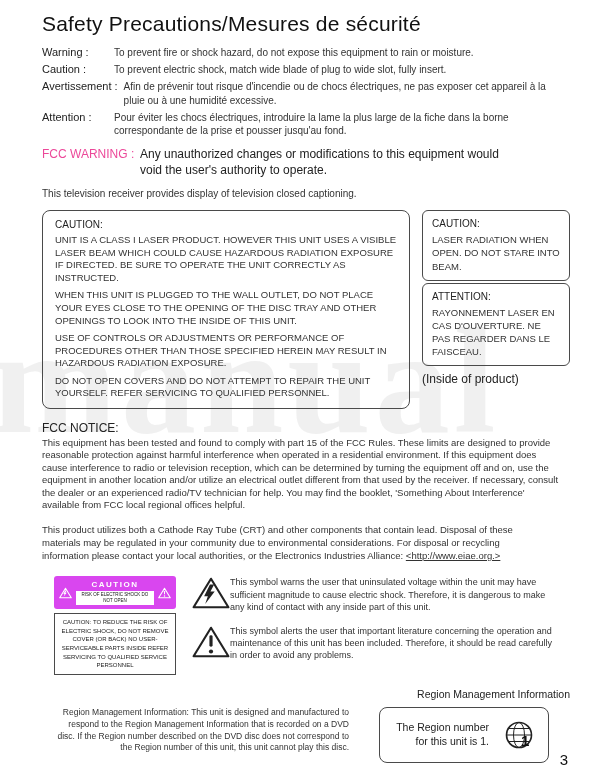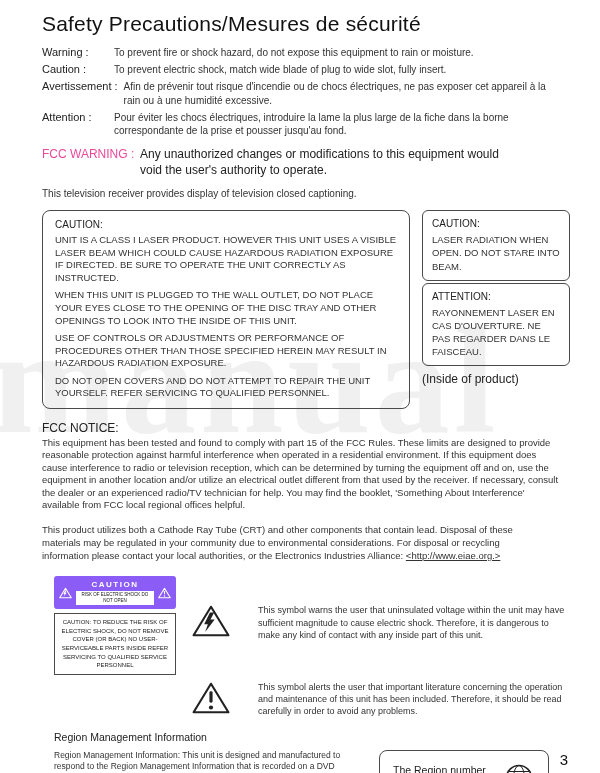--- a/index.html
+++ b/index.html
@@ -42,33 +42,33 @@
 
   .fcc-notice { margin-top:12px; color:#333; }
   .fcc-notice-title { font-size:12px; color:#222; margin-bottom:2px; }
   .fcc-notice-text { font-size:9.5px; line-height:1.32; max-width:520px; }
 
   .crt { margin-top:12px; font-size:9.5px; line-height:1.35; max-width:480px; color:#333; }
   .crt .link { text-decoration:underline; color:#333; }
 
   .symbols { margin-top:14px; display:flex; gap:16px; padding-left:12px; }
   .shock-col { width:122px; flex:none; }
-  .shock-label { background:#8b5cf6; border-radius:3px; padding:4px 5px; display:flex; align-items:center; gap:4px; }
+  .shock-label { background:#d946ef; border-radius:3px; padding:4px 5px; display:flex; align-items:center; gap:4px; }
   .mini-tri { flex:none; width:13px; height:12px; display:block; }
   .shock-center { flex:1; text-align:center; }
   .shock-caution { color:#fff; font-size:8px; font-weight:bold; letter-spacing:1.5px; }
   .shock-risk { background:#fff; color:#111; font-size:4.5px; line-height:1.3; margin-top:2px; padding:1px 2px; }
   .shock-box { border:1px solid #4a4a4a; margin-top:4px; padding:4px 3px; font-size:6px; line-height:1.45; text-align:center; color:#222; }
 
   .sym-rows { flex:1; display:flex; flex-direction:column; gap:11px; }
-  .sym-row { display:flex; gap:28px; align-items:flex-start;margin-top:28px; }
+  .sym-row { display:flex; gap:0; align-items:flex-start; }
   .tri { width:38px; height:34px; flex:none; display:block; }
   .sym-text { font-size:9px; line-height:1.38; color:#333; max-width:325px; }
 
-  .region { margin-top:13px; padding-left:12px; }
+  .region { margin-top:13px; padding-left:12px;text-align:right; }
   .region-heading { font-size:10.5px; color:#222; margin-bottom:7px; }
   .region-body { display:flex; gap:30px; }
   .region-text { font-size:8.5px; line-height:1.38; width:295px; color:#333; }
   .region-box { border:1.5px solid #4a4a4a; border-radius:8px; padding:11px 13px; height:fit-content;
                 display:flex; align-items:center; gap:14px; width:170px; flex:none; }
   .region-box-text { font-size:10.5px; line-height:1.3; color:#222; }
   .globe { width:32px; height:32px; flex:none; display:block; }
 
   .page-number { position:absolute; right:32px; bottom:5px; font-size:15px; color:#111; z-index:2; }
 </style>
@@ -84,21 +84,21 @@
     <div class="warn-row">
       <span class="warn-label">Warning :</span>
       <span class="warn-text">To prevent fire or shock hazard, do not expose this equipment to rain or moisture.</span>
     </div>
     <div class="warn-row">
       <span class="warn-label">Caution :</span>
       <span class="warn-text">To prevent electric shock, match wide blade of plug to wide slot, fully insert.</span>
     </div>
     <div class="warn-row">
       <span class="warn-label">Avertissement :</span>
-      <span class="warn-text">Afin de prévenir tout risque d'incendie ou de chocs électriques, ne pas exposer cet appareil à la rain ou à une humidité excessive.</span>
+      <span class="warn-text">Afin de prévenir tout risque d'incendie ou de chocs électriques, ne pas exposer cet appareil à la pluie ou à une humidité excessive.</span>
     </div>
     <div class="warn-row">
       <span class="warn-label">Attention :</span>
       <span class="warn-text">Pour éviter les chocs électriques, introduire la lame la plus large de la fiche dans la borne correspondante de la prise et pousser jusqu'au fond.</span>
     </div>
 
     <div class="fcc-warning">
       <span class="fcc-label">FCC WARNING :</span>
       <span class="fcc-text">Any unauthorized changes or modifications to this equipment would void the user's authority to operate.</span>
     </div>

